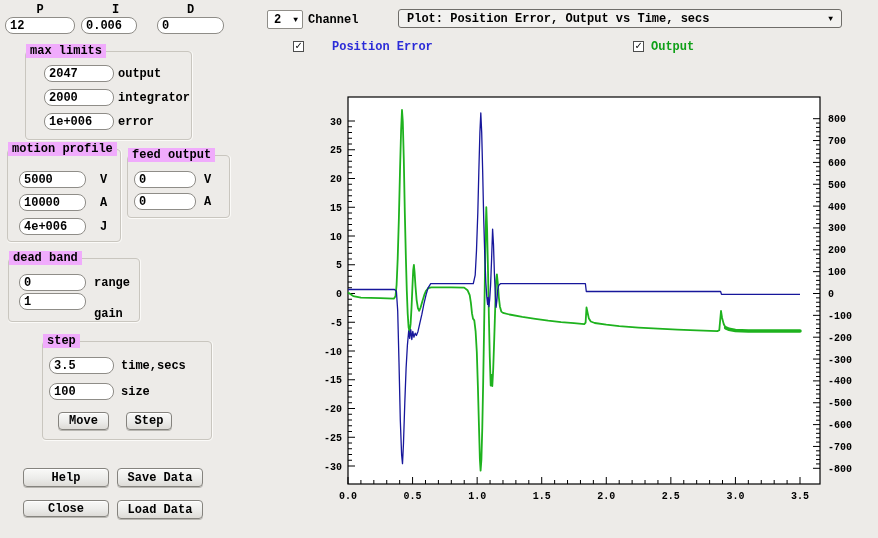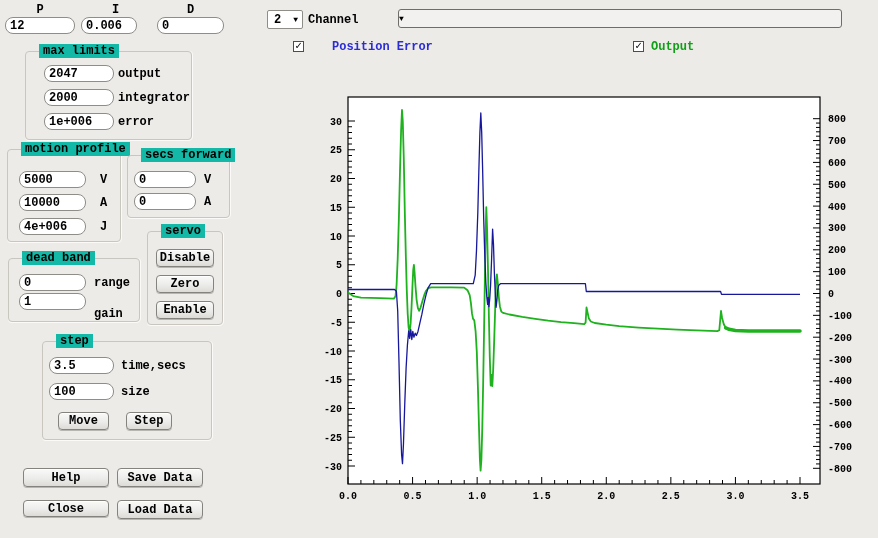--- a/index.html
+++ b/index.html
@@ -7,21 +7,21 @@
        font-family:"Liberation Mono",monospace;font-size:12px;font-weight:700;
        color:#000;overflow:hidden;}
   .lbl{position:absolute;white-space:pre;}
   .ctr{text-align:center;}
   .field{position:absolute;box-sizing:border-box;height:17px;background:#fff;
          border:1px solid #8f8d88;border-radius:8px;
          font-family:"Liberation Mono",monospace;font-size:12px;font-weight:700;
          padding:0 4px;color:#000;outline:none;}
   .group{position:absolute;border:1px solid #c9c6bf;border-radius:4px;
          box-shadow:0 1px 0 #fbfaf8, 1px 0 0 #fbfaf8;}
-  .group-title{position:absolute;top:-8px;left:13px;background:#14b8a6;
+  .group-title{position:absolute;top:-8px;left:0;background:#f0abfc;
          padding:0 4px;white-space:pre;}
   .btn{position:absolute;box-sizing:border-box;display:flex;align-items:center;
        justify-content:center;border:1px solid #85837e;border-radius:4px;
        background:linear-gradient(#f9f9f8 0%,#ececea 55%,#dddbd7 100%);
        box-shadow:inset 0 1px 0 #ffffff,0 1px 0 #b8b6b1;
        font-family:"Liberation Mono",monospace;font-size:12px;font-weight:700;
        color:#000;padding:0;cursor:default;}
   .combo{position:absolute;box-sizing:border-box;display:flex;align-items:center;
        background:#fff;border:1px solid #8f8d88;border-radius:2px;}
   .combo .val{padding-left:6px;flex:1;white-space:pre;overflow:hidden;}
@@ -43,20 +43,21 @@
   <input class="field" style="left: 81px; top: 17px; width: 56px;" value="0.006">
   <input class="field" style="left: 157px; top: 17px; width: 67px;" value="0">
 
   <div class="combo" style="left:267px;top:10px;width:36px;height:19px;">
     <span class="val">2</span>
     <span class="arrow">▼</span>
   </div>
   <div class="lbl" style="left:308px;top:13px;">Channel</div>
 
   <div class="combo plotcombo" style="left:398px;top:9px;width:444px;height:19px;">
+    <span class="val" style="padding-left:8px;">Plot: Position Error, Output vs Time, secs</span>
     <span class="arrow" style="padding-right:8px;">▼</span>
   </div>
 
   <span class="cb" style="left:293px;top:41px;">✓</span>
   <div class="lbl" style="left: 312px; top: 40px; color: rgb(43, 43, 216); padding-left: 20px;">Position Error</div>
   <span class="cb" style="left:633px;top:41px;">✓</span>
   <div class="lbl" style="left: 651px; top: 40px; color: rgb(15, 160, 24);">Output</div>
 
   <div class="group" style="left:25px;top:51px;width:165px;height:87px;">
     <div class="group-title">max limits</div>
@@ -72,33 +73,27 @@
     <div class="group-title">motion profile</div>
     <input class="field" style="left: 11px; top: 21px; width: 67px;" value="5000">
     <div class="lbl" style="left:92px;top:23px;">V</div>
     <input class="field" style="left: 11px; top: 44px; width: 67px;" value="10000">
     <div class="lbl" style="left:92px;top:46px;">A</div>
     <input class="field" style="left: 11px; top: 68px; width: 67px;" value="4e+006">
     <div class="lbl" style="left:92px;top:70px;">J</div>
   </div>
 
   <div class="group" style="left:127px;top:155px;width:101px;height:61px;">
-    <div class="group-title">secs forward</div>
+    <div class="group-title">feed output</div>
     <input class="field" style="left: 6px; top: 15px; width: 62px;" value="0">
     <div class="lbl" style="left:76px;top:17px;">V</div>
     <input class="field" style="left: 6px; top: 37px; width: 62px;" value="0">
     <div class="lbl" style="left:76px;top:39px;">A</div>
   </div>
 
-  <div class="group" style="left:147px;top:231px;width:74px;height:92px;">
-    <div class="group-title">servo</div>
-    <button class="btn" style="left:8px;top:17px;width:58px;height:18px;">Disable</button>
-    <button class="btn" style="left:8px;top:43px;width:58px;height:18px;">Zero</button>
-    <button class="btn" style="left:8px;top:69px;width:58px;height:18px;">Enable</button>
-  </div>
 
   <div class="group" style="left:8px;top:258px;width:130px;height:62px;">
     <div class="group-title">dead band</div>
     <input class="field" style="left: 10px; top: 15px; width: 67px;" value="0">
     <div class="lbl" style="left:85px;top:17px;">range</div>
     <input class="field" style="left: 10px; top: 34px; width: 67px;" value="1">
     <div class="lbl" style="left:85px;top:48px;">gain</div>
   </div>
 
   <div class="group" style="left:42px;top:341px;width:152px;height:97px;padding-left:16px;">

